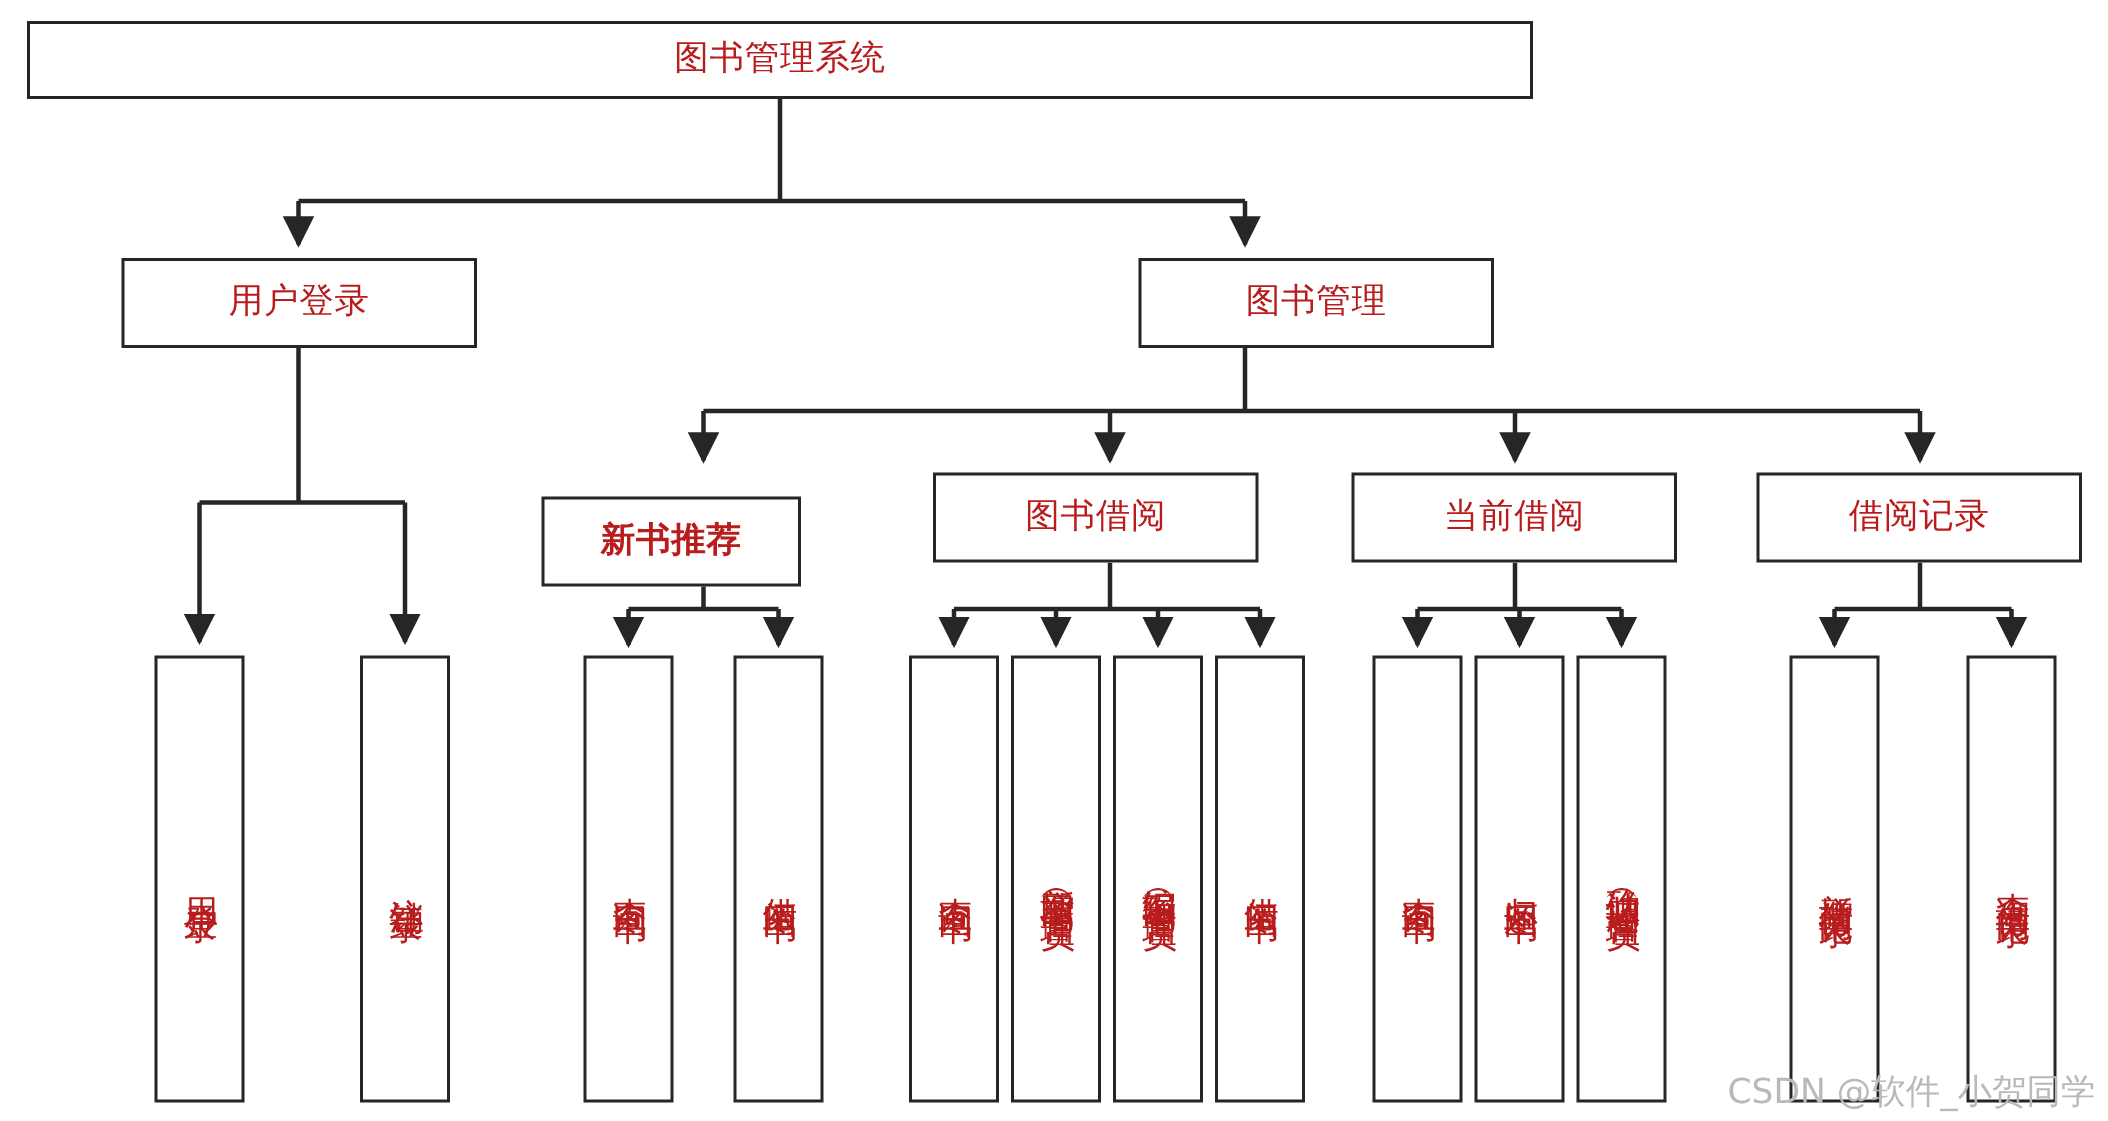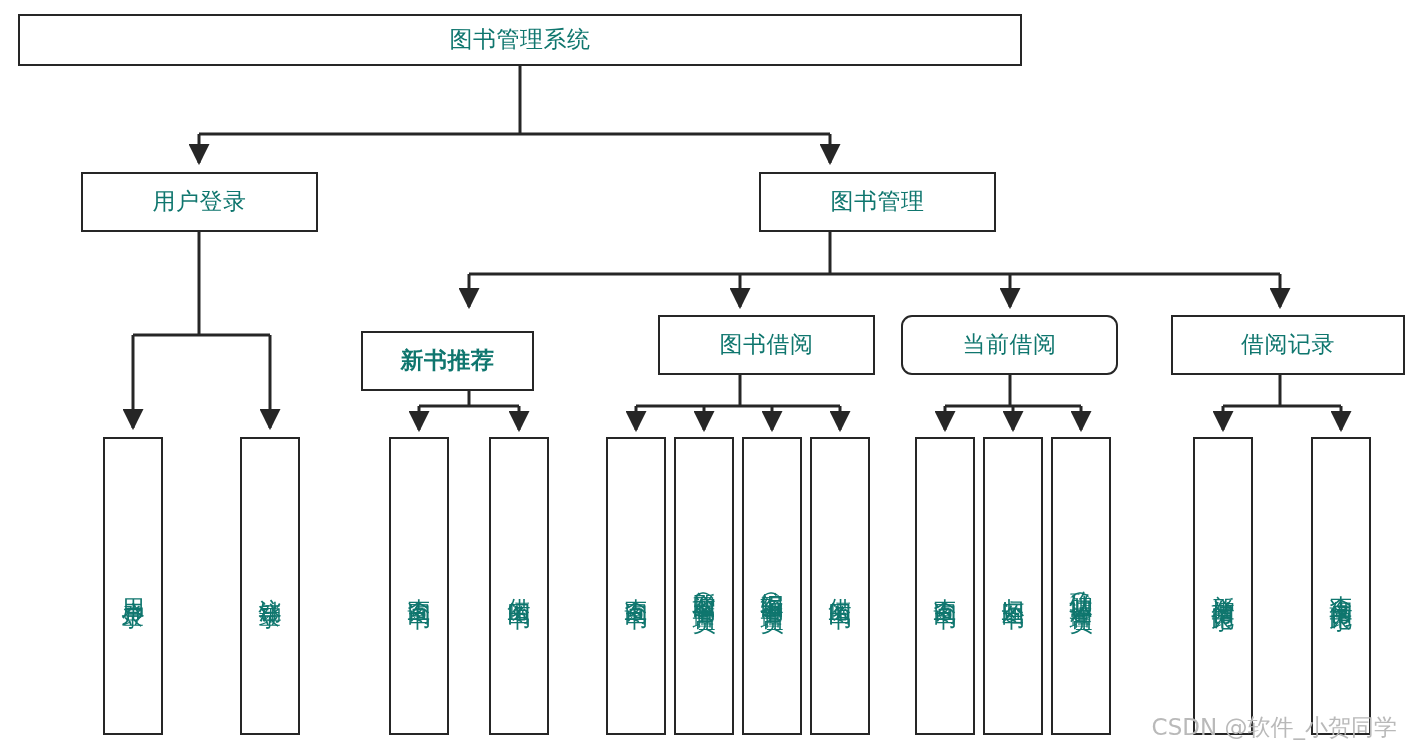--- a/index.html
+++ b/index.html
@@ -24,21 +24,21 @@
     top: 0;
     width: 1405px;
     height: 747px;
     pointer-events: none;
   }
   .node {
     position: absolute;
     box-sizing: border-box;
     border: 2px solid #262626;
     background: #ffffff;
-    color: #0f766e;
+    color: #b91c1c;
     display: flex;
     align-items: center;
     justify-content: center;
     text-align: right;
     line-height: 1.18;
   }
   .node.h {
     font-size: 23px;
     letter-spacing: 0.5px;
   }
@@ -127,27 +127,27 @@
   <div class="node h" style="left:81px; top:172px; width:237px; height:60px;">
     <span>用户登录</span>
   </div>
   <div class="node h" style="left:711px; top:172px; width:237px; height:60px;margin-left:48px;">
     <span>图书管理</span>
   </div>
 
   <div class="node h" style="left:361px; top:331px; width:173px; height:60px;font-weight:bold;">
     <span>新书推荐</span>
   </div>
-  <div class="node h" style="left:658px; top:315px; width:217px; height:60px;">
+  <div class="node h" style="left:622px; top:315px; width:217px; height:60px;">
     <span>图书借阅</span>
   </div>
-  <div class="node h" style="left:901px; top:315px; width:217px; height:60px;border-radius:11px;">
+  <div class="node h" style="left:901px; top:315px; width:217px; height:60px;">
     <span>当前借阅</span>
   </div>
-  <div class="node h" style="left:1171px; top:315px; width:234px; height:60px;">
+  <div class="node h" style="left:1171px; top:315px; width:217px; height:60px;">
     <span>借阅记录</span>
   </div>
 
   <div class="node v" style="left:103px; top:437px; width:60px; height:298px;">
     <span class="vtext">用户登录</span>
   </div>
   <div class="node v" style="left:240px; top:437px; width:60px; height:298px;">
     <span class="vtext">注销登录</span>
   </div>
 

